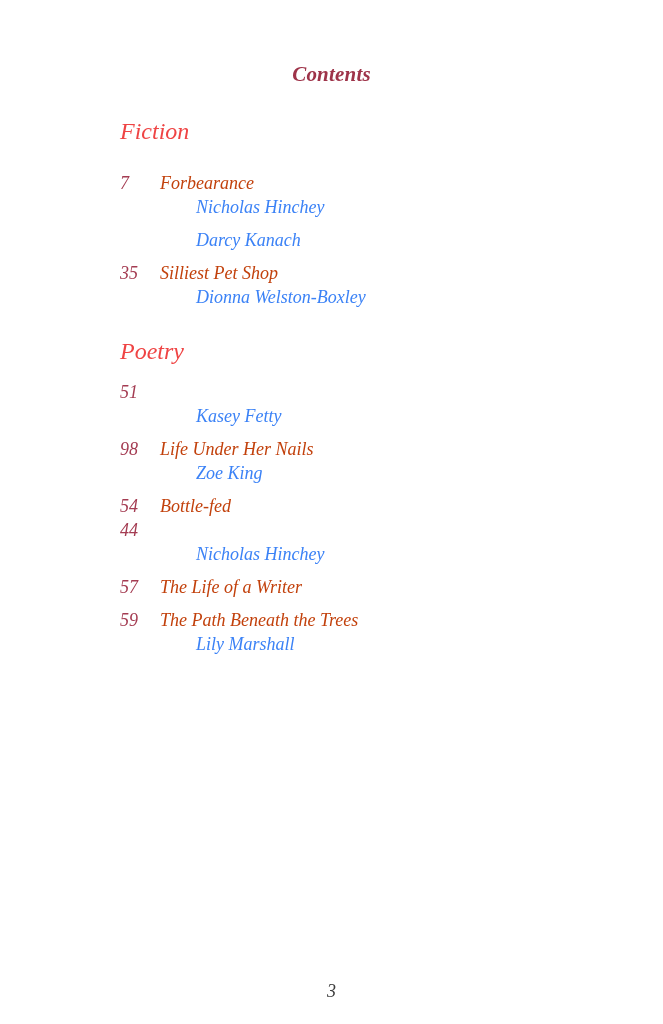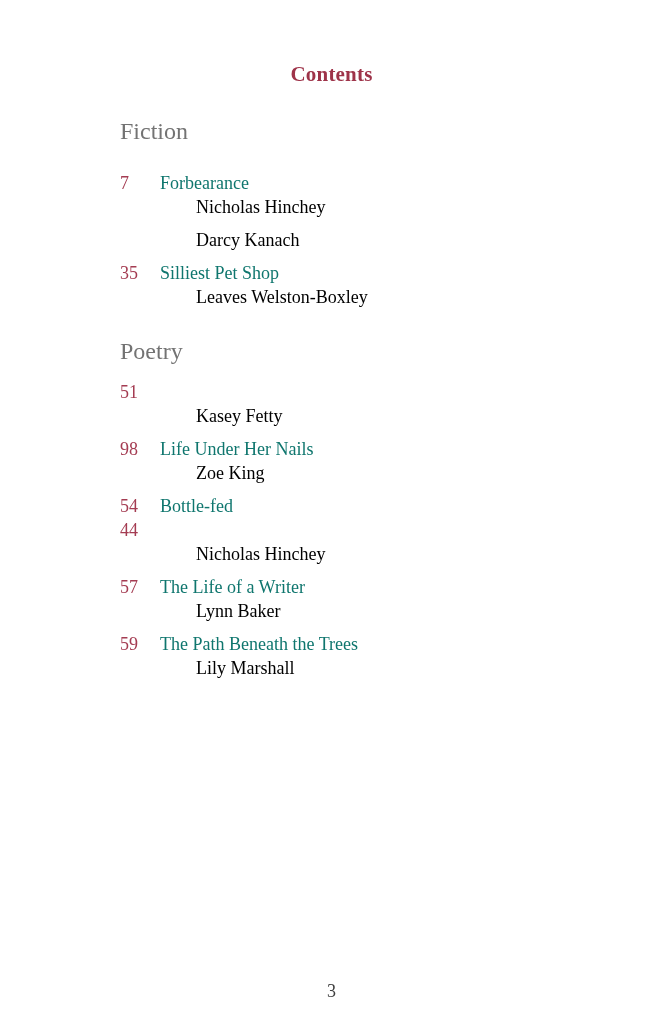--- a/index.html
+++ b/index.html
@@ -7,20 +7,21 @@
     padding: 0;
     background: #ffffff;
   }
   .page {
     position: relative;
     width: 663px;
     height: 1024px;
     background: #ffffff;
     font-family: "Liberation Serif", serif;
     overflow: hidden;
+    font-style: italic;
   }
   .contents-title {
     margin: 0;
     padding-top: 62px;
     text-align: center;
     font-size: 21px;
     font-weight: bold;
     color: #9e3349;
     letter-spacing: 0.2px;
   }
@@ -28,46 +29,46 @@
     margin-left: 120px;
     margin-right: 50px;
   }
   .section {
     margin: 0;
   }
   .section-heading {
     margin: 0;
     font-size: 24px;
     font-weight: normal;
-    color: #737373;
+    color: #ef4444;
     line-height: 1.1;
   }
   .section-fiction .section-heading { margin-top: 31px; margin-bottom: 27px; }
   .section-poetry  .section-heading { margin-top: 29px; margin-bottom: 15px; }
   .group {
     margin-bottom: 9px;
   }
   .entry-row {
     display: flex;
     align-items: baseline;
     line-height: 24px;
     font-size: 18px;
   }
   .entry-num {
     flex: 0 0 40px;
     color: #a43c52;
   }
   .entry-title {
-    color: #0f766e;
+    color: #c2410c;
   }
   .author-row {
     margin-left: 76px;
     line-height: 24px;
     font-size: 18px;
-    color: #000000;
+    color: #3b82f6;
   }
   .page-number {
     position: absolute;
     bottom: 22px;
     left: 0;
     width: 100%;
     text-align: center;
     font-size: 18px;
     color: #3e3e3e;
   }
@@ -94,21 +95,21 @@
 
       <div class="group">
         <div class="author-row">Darcy Kanach</div>
       </div>
 
       <div class="group">
         <div class="entry-row">
           <span class="entry-num">35</span>
           <span class="entry-title">Silliest Pet Shop</span>
         </div>
-        <div class="author-row">Leaves Welston-Boxley</div>
+        <div class="author-row">Dionna Welston-Boxley</div>
       </div>
     </section>
 
     <section class="section section-poetry">
       <h2 class="section-heading">Poetry</h2>
 
 
       <div class="group">
         <div class="entry-row">
           <span class="entry-num">51</span>
@@ -133,21 +134,20 @@
           <span class="entry-num">44</span>
         </div>
         <div class="author-row">Nicholas Hinchey</div>
       </div>
 
       <div class="group">
         <div class="entry-row">
           <span class="entry-num">57</span>
           <span class="entry-title">The Life of a Writer</span>
         </div>
-        <div class="author-row">Lynn Baker</div>
       </div>
 
       <div class="group">
         <div class="entry-row">
           <span class="entry-num">59</span>
           <span class="entry-title">The Path Beneath the Trees</span>
         </div>
         <div class="author-row">Lily Marshall</div>
       </div>
     </section>

